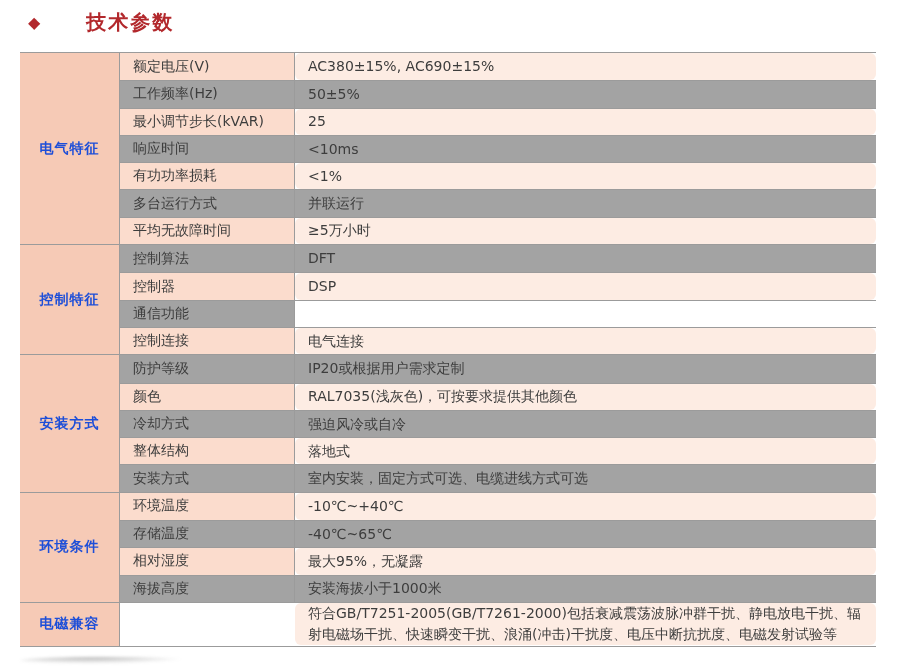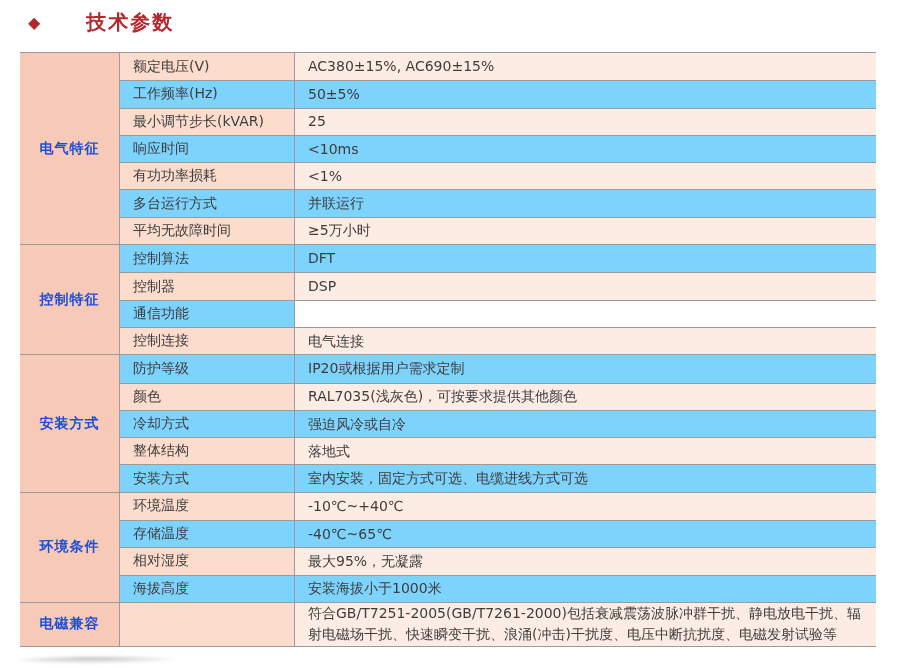--- a/index.html
+++ b/index.html
@@ -35,37 +35,37 @@
   .cat-cell {
     width: 100px; flex: 0 0 100px;
     background: var(--cat-bg);
     border-right: 1px solid var(--border);
     display: flex; align-items: center; justify-content: center;
     font-weight: bold; color: #1d4ed8;
     letter-spacing: 1px;
   }
   .rows { flex: 1 1 auto; display: flex; flex-direction: column; min-width: 0; }
   .spec-row { display: flex; height: 27.3px; }
-  .spec-row.tall { height: 43px; }
+  .spec-row.tall { height: 43px; align-items: center; }
   .spec-row + .spec-row { border-top: 1px solid var(--border); }
   .param-cell {
     width: 175px; flex: 0 0 175px;
     border-right: 1px solid var(--border);
     display: flex; align-items: center;
     padding-left: 13px;
   }
   .value-cell {
     flex: 1 1 auto; min-width: 0;
     display: flex; align-items: center;
     padding-left: 13px; padding-right: 10px;
     line-height: 1.5;
   }
   .spec-row.odd .param-cell { background: var(--peach-param); }
-  .spec-row.odd .value-cell { background: var(--peach-value); }
-  .spec-row.even .param-cell, .spec-row.even .value-cell { background: #7dd3fc; }
+  .spec-row.odd .value-cell { background: var(--peach-value); border-radius: 6px; }
+  .spec-row.even .param-cell, .spec-row.even .value-cell { background: #a3a3a3; }
 
   .table-shadow {
     position: absolute; left: 20px; top: 657px;
     width: 170px; height: 7px;
     background: radial-gradient(ellipse at 40% 0%, rgba(90,90,90,0.45), rgba(120,120,120,0.0) 70%);
     filter: blur(1.5px);
     border-radius: 50%;
   }
 </style>
 </head>

